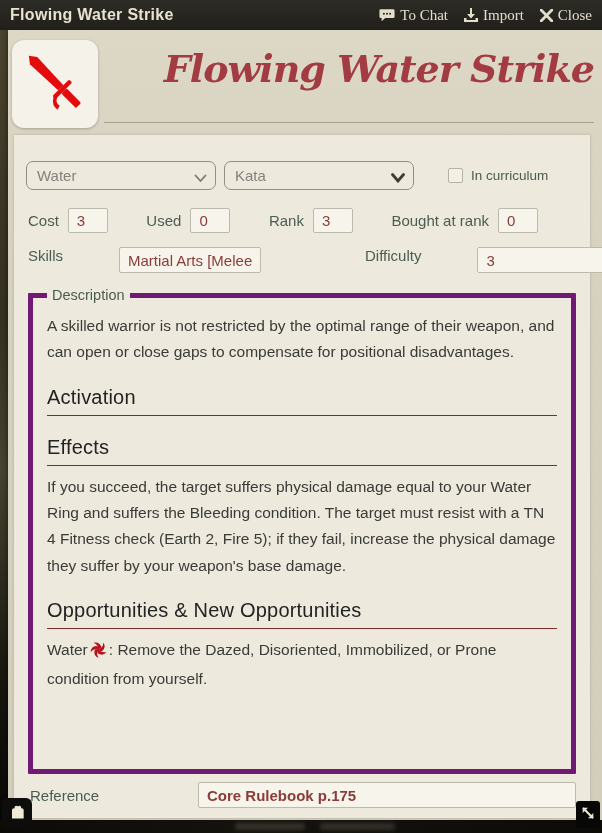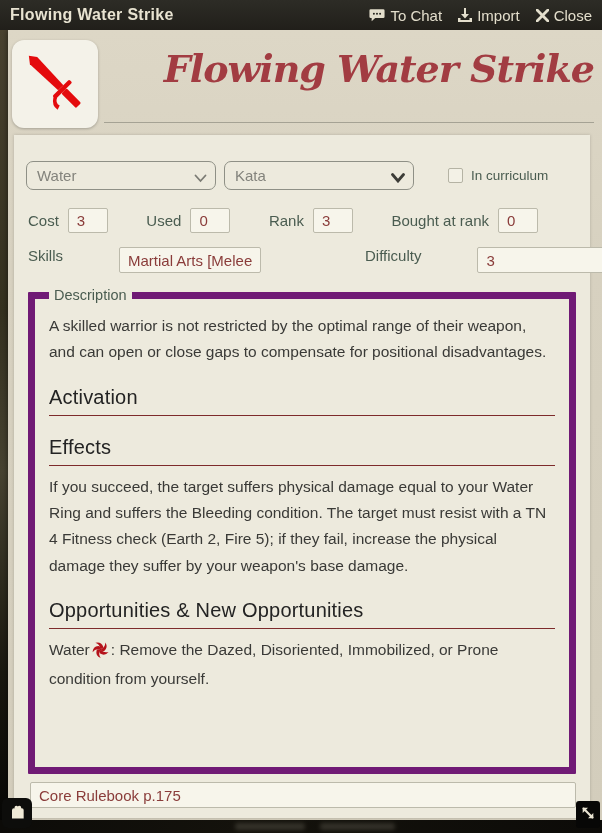--- a/index.html
+++ b/index.html
@@ -27,21 +27,21 @@
 
   
   .titlebar {
     position:absolute; left:0; top:0; width:602px; height:30px;
     background:linear-gradient(180deg,#2d2c26 0%, #211f1a 100%);
     display:flex; align-items:center; padding:0 10px;
     color:#e8e3d1; font-size:16px; z-index:20;
   }
   .titlebar .win-title { font-weight:bold; letter-spacing:.3px; }
   .titlebar .controls { margin-left:auto; display:flex; gap:16px; }
-  .tb-btn { display:flex; align-items:center; gap:5px; cursor:pointer; color:#e3decc; font-size:15px; }
+  .tb-btn { display:flex; align-items:center; gap:5px; cursor:pointer; color:#e3decc; font-size:15px;font-family:Liberation Serif, serif; }
   .tb-btn svg { display:block; }
 
   
   .window {
     position:absolute; left:8px; top:30px; width:594px; height:790px;
     background:linear-gradient(180deg,#ddd7c6 0%, #d7d1c0 30%, #d3cdbc 100%);
     box-shadow:0 0 6px rgba(0,0,0,.55);
   }
 
   
@@ -109,37 +109,37 @@
     padding:0 8px; font-family:"Liberation Sans",sans-serif; font-size:15px; color:#8a3c3a;
   }
   .skills-input { width:142px; margin-left:10px; }
   .difficulty-label { margin-left:58px; }
   .difficulty-input { width:208px; margin-left:10px; }
 
   
   fieldset.desc {
     flex:1; min-height:0; overflow:hidden;
     margin:14px 2px 0 8px;
-    border:7px solid #701a75; border-radius:1px;
+    border:5px solid #701a75; border-radius:1px;
     padding:2px 14px 6px 14px;
   }
   fieldset.desc legend { padding:0 5px; font-size:14.5px; color:#4a5c50; }
   .desc p {
     margin-top:8px; font-size:15.5px; line-height:1.7; color:#3a3a37;
   }
   .desc h2 {
     margin-top:20px; font-size:20px; font-weight:normal; color:#232323;
     padding-bottom:6px; border-bottom:1px solid #7d2b2b; letter-spacing:.2px;
   }
   .opp-icon { display:inline-block; vertical-align:-3px; margin:0 2px; }
 
   
   .row-reference { display:flex; align-items:center; margin:8px 2px 2px 10px; }
   .reference-label { width:168px; font-size:15px; color:#4a5c50; }
-  .reference-input { flex:1; }
+  .reference-input { flex:1;font-weight:bold; }
 
   
   .drag-handle {
     position:absolute; left:2px; top:798px; width:30px; height:30px;
     background:#0d0d0b; border-radius:6px; z-index:30;
     display:flex; align-items:center; justify-content:center; cursor:grab;
   }
   .resize-handle {
     position:absolute; right:2px; top:801px; width:24px; height:27px;
     background:#070706; border-radius:3px; z-index:30;
@@ -286,20 +286,21 @@
                 </g>
                 <g transform="rotate(288)">
                   <path d="M1 -1 Q9 -4 9 -13 Q15 -4 7 3 Q3 5 1 -1 Z"></path>
                 </g>
                 <circle cx="0" cy="0" r="2.2"></circle>
               </g>
             </svg></span><span>: Remove the Dazed, Disoriented, Immobilized, or Prone condition from yourself.</span></p>
     </fieldset>
 
     <div class="row-reference">
+      <span class="reference-label">Reference</span>
       <input class="text-input reference-input" value="Core Rulebook p.175" style="">
     </div>
 
   </div>
 </div>
 
 <div class="drag-handle">
   <span>
     <svg width="20" height="20" viewBox="0 0 24 24">
       <path d="M6 21 V11 q0-2.2 2.2-2.2 q0.3 0 0.8 0.15 V8 q0-2.2 2.2-2.2 q1.2 0 1.8 0.8 q0.5-1 1.9-1 q2.1 0 2.1 2.2 v1 q0.4-0.1 0.8-0.1 q2.2 0 2.2 2.2 V21 z" fill="#efe9d6"></path>

